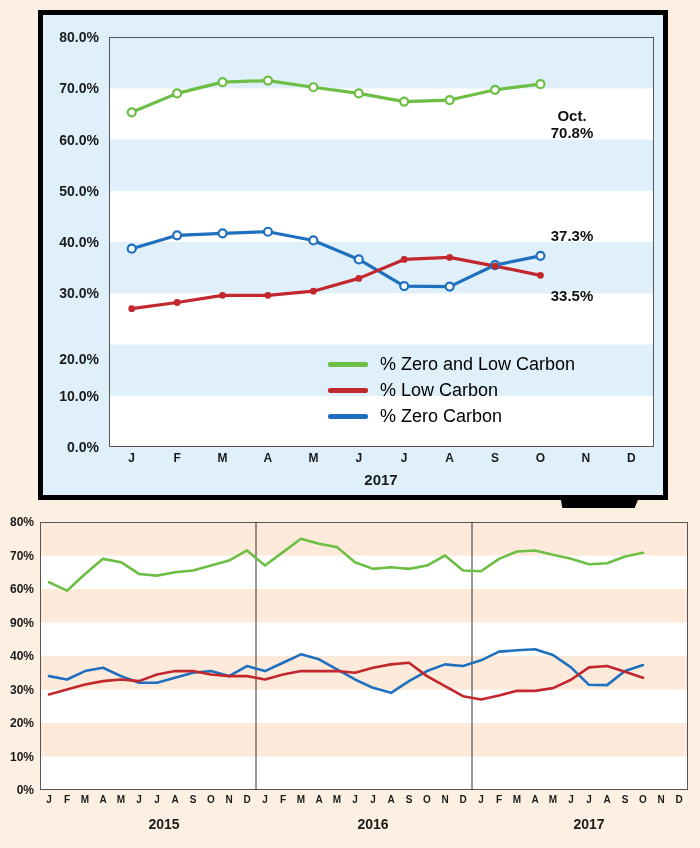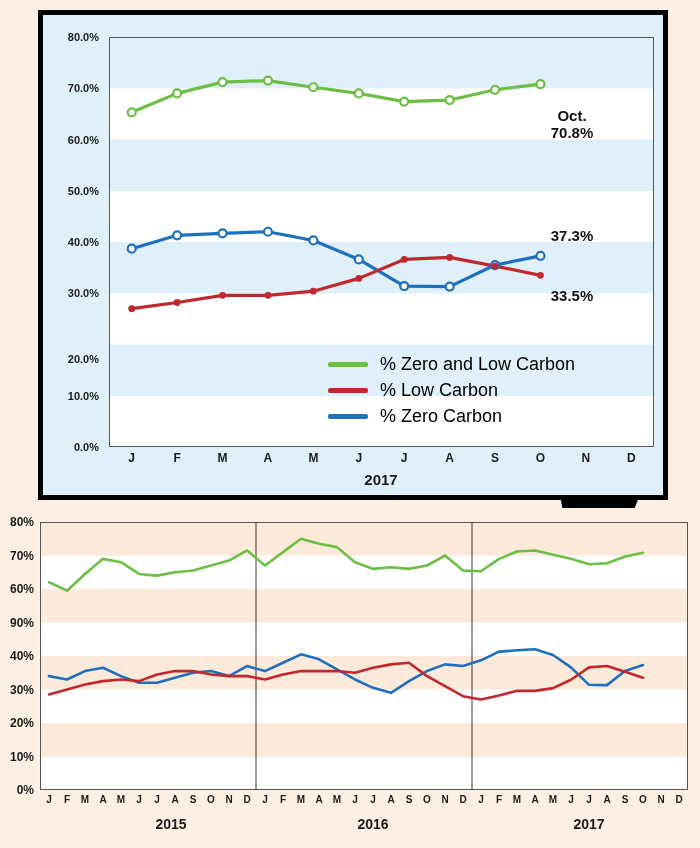--- a/index.html
+++ b/index.html
@@ -55,21 +55,21 @@
   .zoom-ylabels {
     position: absolute;
     left: 0;
     top: 0;
     width: 62px;
     height: 410px;
   }
   .ylab {
     position: absolute;
     right: 6px;
-    font-size: 11px;
+    font-size: 14px;
     color: #1a1a1a;
     transform: translateY(-50%);
     white-space: nowrap;
     font-weight: bold;
   }
   .zoom-xlabels {
     position: absolute;
     left: 0;
     width: 545px;
     height: 20px;
@@ -342,19 +342,19 @@
         <div class="ov-xlab" style="left: 553px; top: 286px;">M</div>
         <div class="ov-xlab" style="left: 571px; top: 286px;">J</div>
         <div class="ov-xlab" style="left: 589px; top: 286px;">J</div>
         <div class="ov-xlab" style="left: 607px; top: 286px;">A</div>
         <div class="ov-xlab" style="left: 625px; top: 286px;">S</div>
         <div class="ov-xlab" style="left: 643px; top: 286px;">O</div>
         <div class="ov-xlab" style="left: 661px; top: 286px;">N</div>
         <div class="ov-xlab" style="left: 679px; top: 286px;">D</div>
       </div>
     <div id="ov-years">
-        <div class="ov-year" style="left: 171px; top: 308px;">2015</div>
+        <div class="ov-year" style="left: 164px; top: 308px;">2015</div>
         <div class="ov-year" style="left: 373px; top: 308px;">2016</div>
         <div class="ov-year" style="left: 589px; top: 308px;">2017</div>
       </div>
   </div>
 
 </div>
 
 </body></html>

